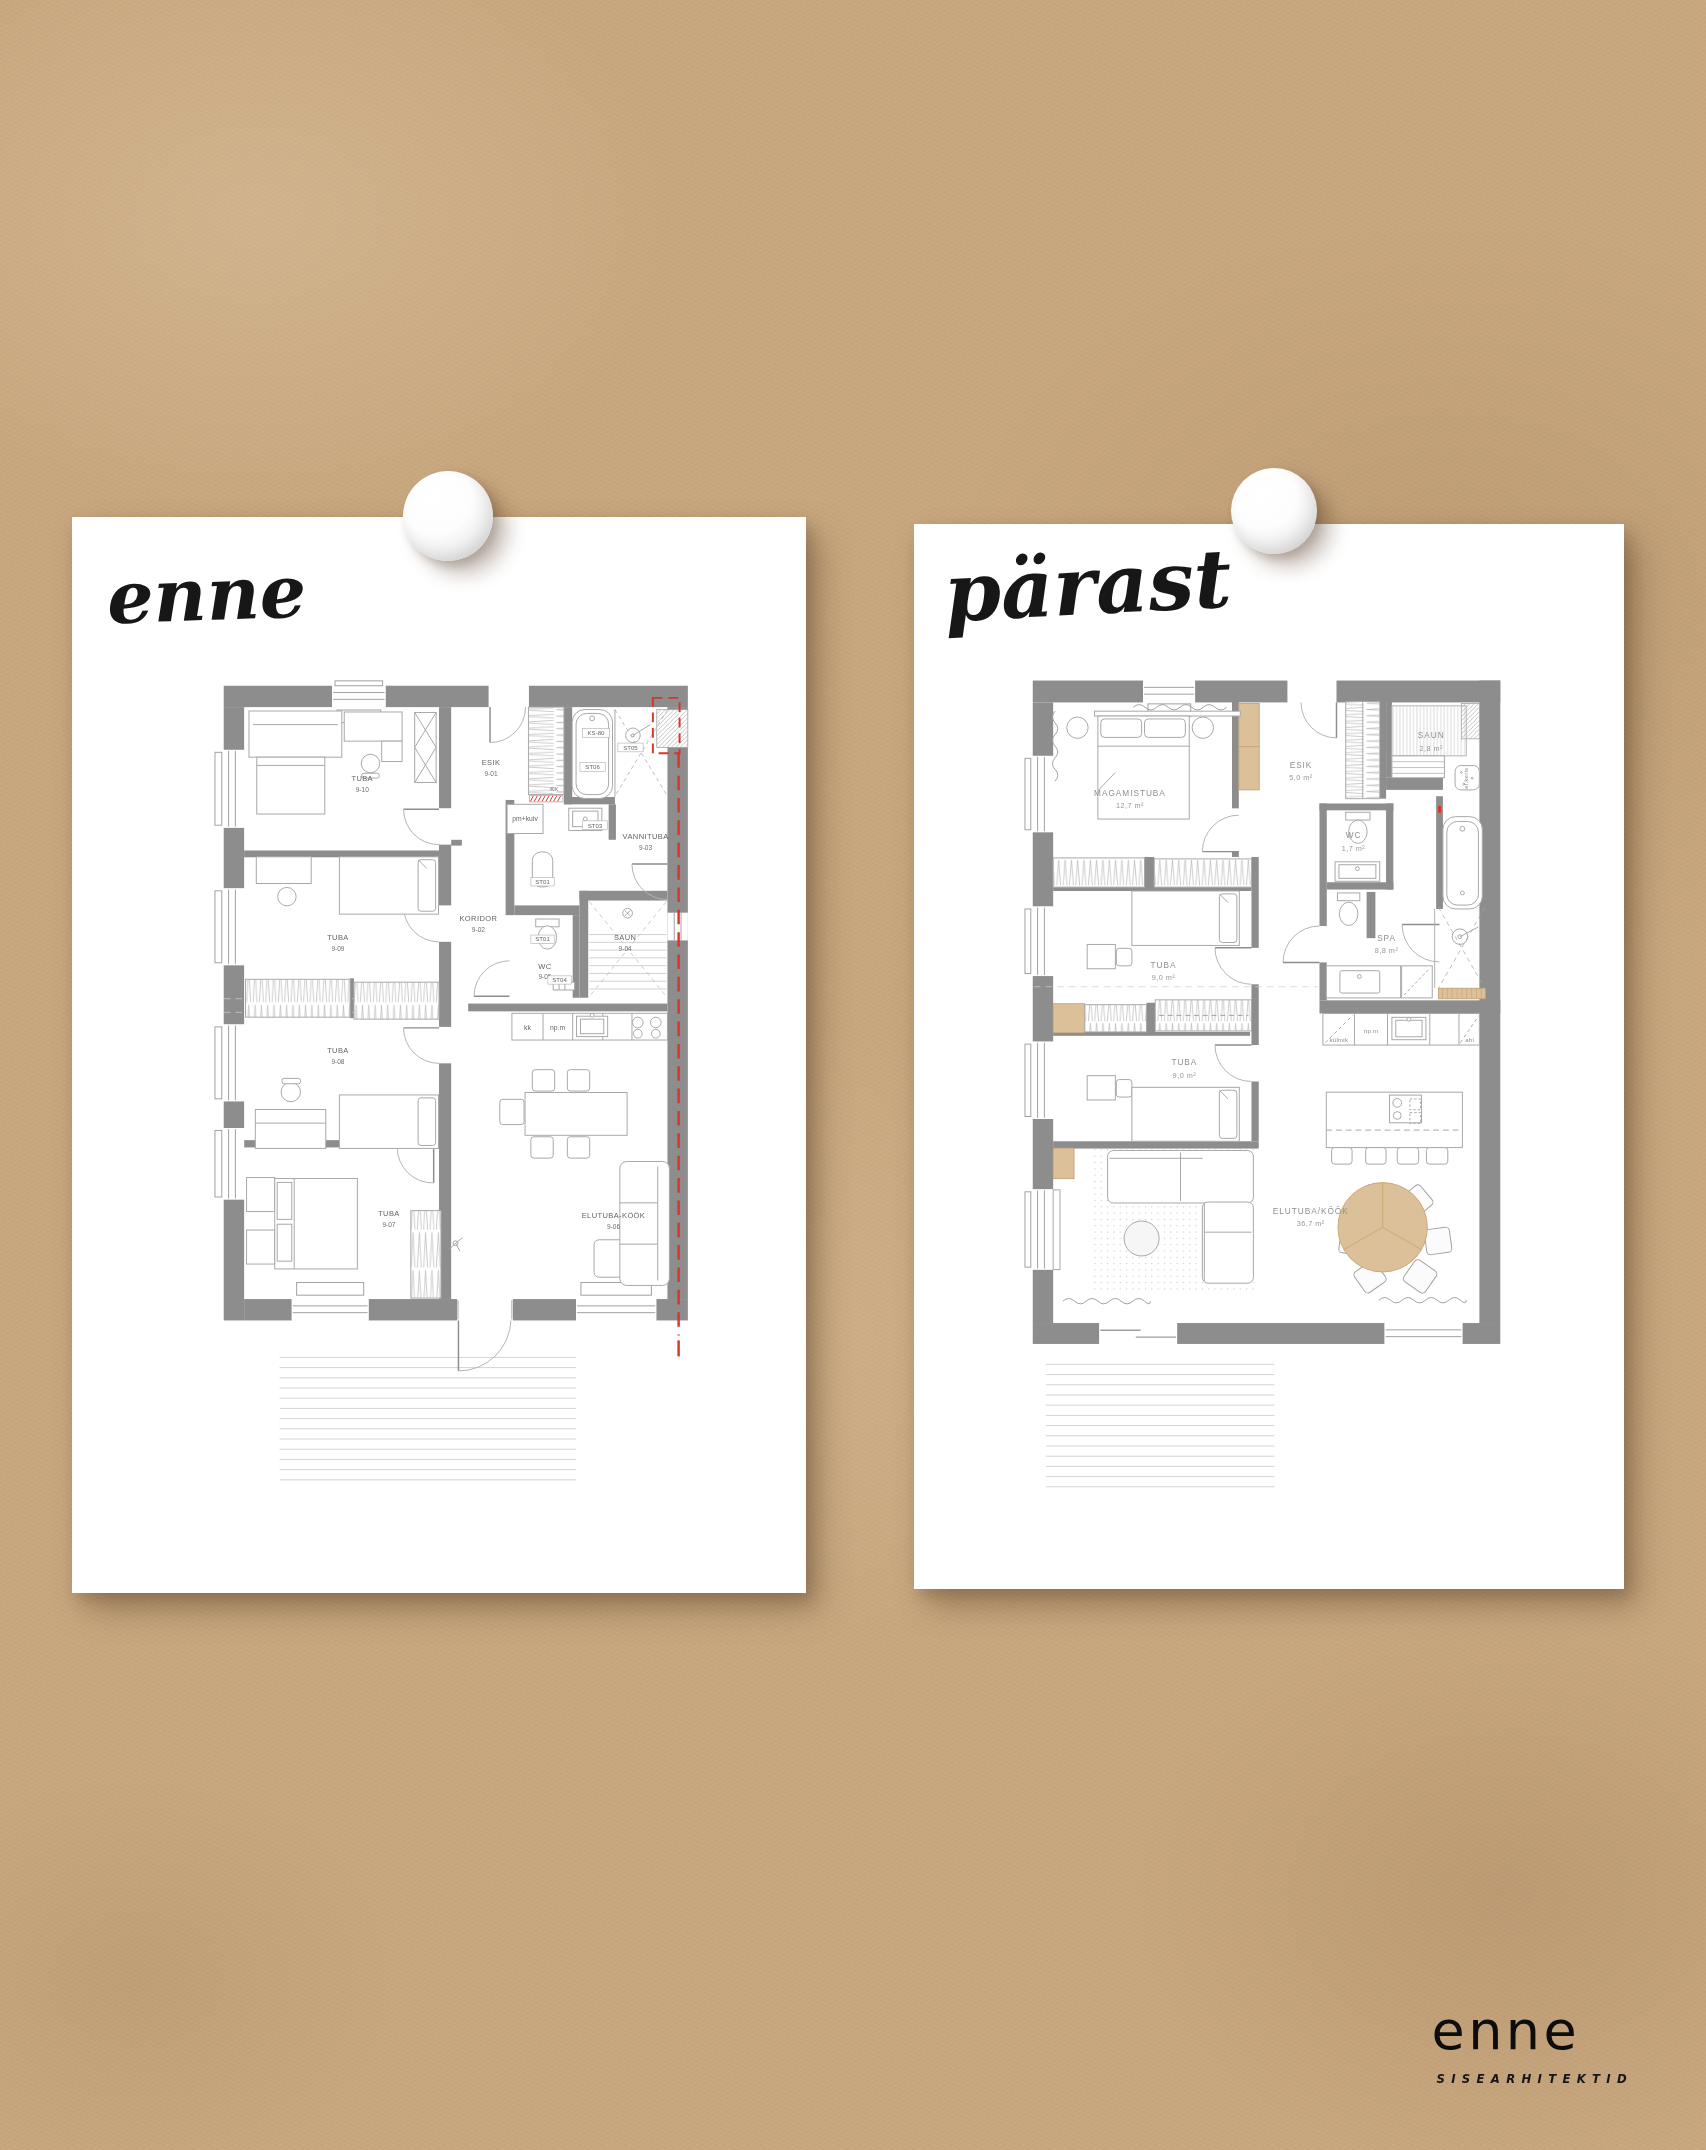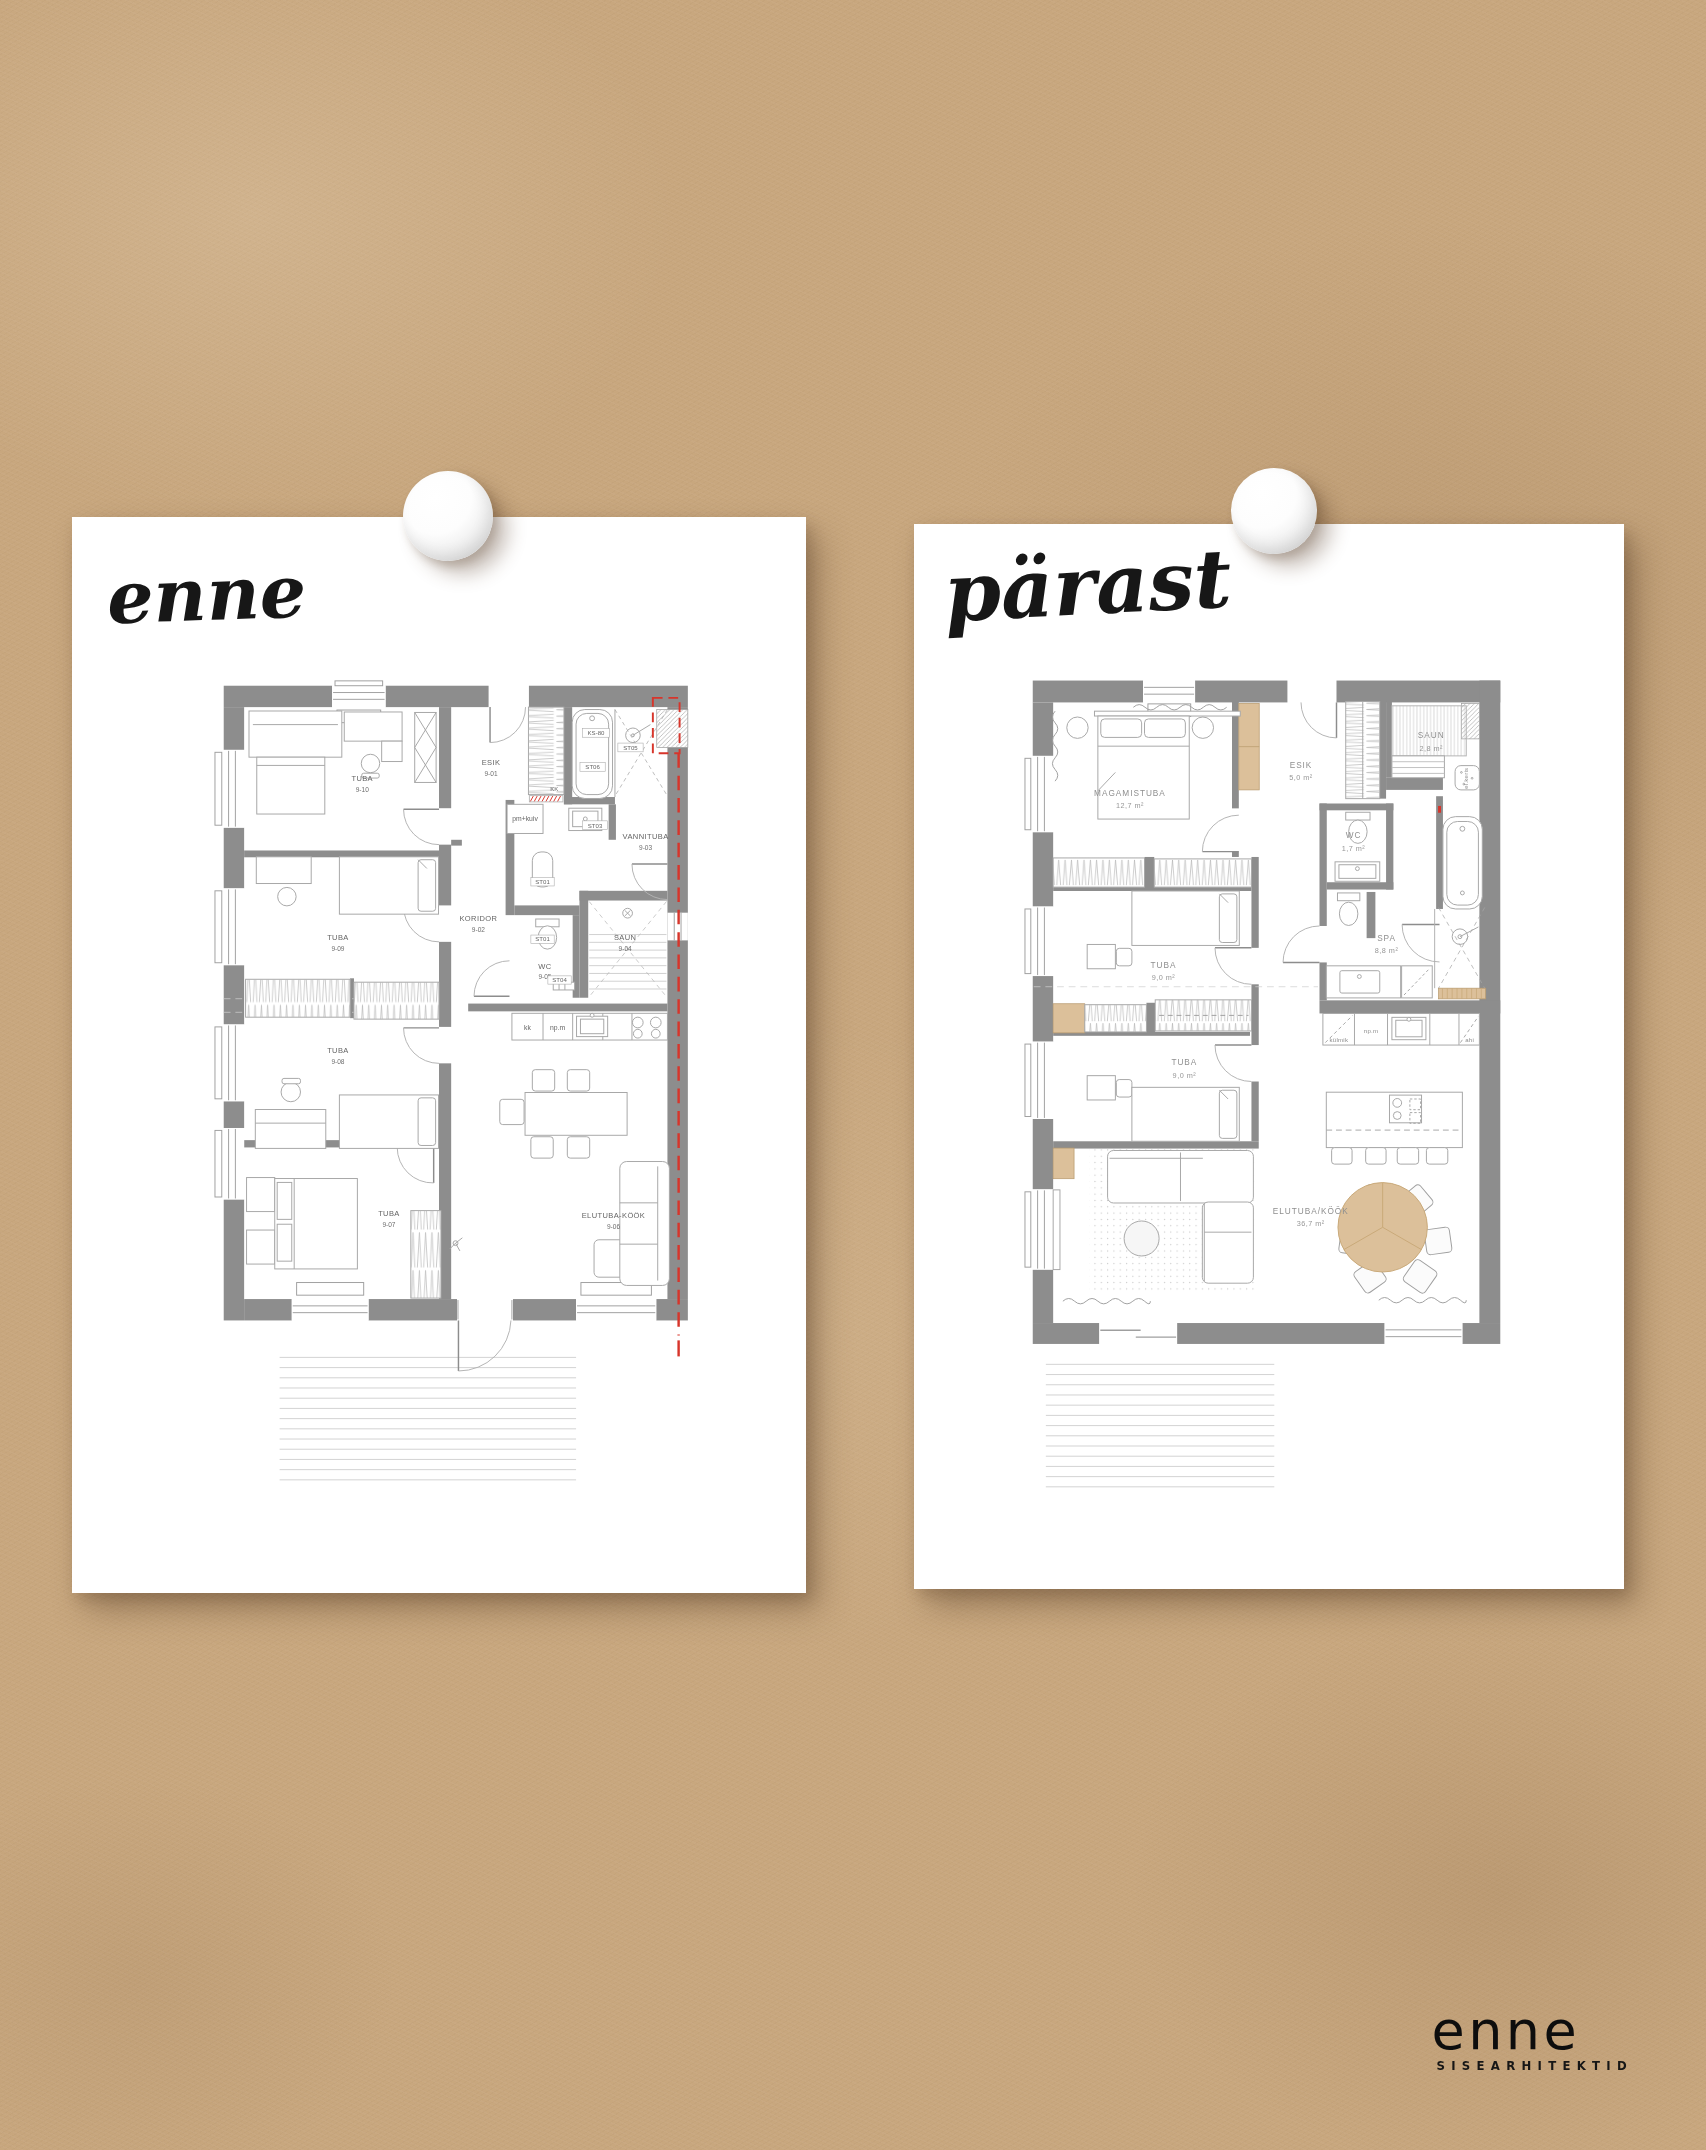--- a/index.html
+++ b/index.html
@@ -27,21 +27,21 @@
     box-shadow:14.6px 12.6px 19.5px rgba(86,58,36,.33), 3.9px 4.9px 8.8px rgba(86,58,36,.20), inset -4.9px -6.8px 12.6px rgba(0,0,0,.07);}
   #pin-left{left:403px;top:471px;width:90px;height:90px;}
   #pin-right{left:1231px;top:468px;width:86px;height:86px;}
   .plan{position:absolute;}
   #plan-left{left:142px;top:145px;width:486px;height:827px;}
   #plan-right{left:110px;top:144px;width:486px;height:827px;}
   .logo{position:absolute;right:74px;top:2007px;color:#0d0d0d;}
   .logo .brand{font-family:"DejaVu Sans",sans-serif;font-weight:400;font-size:54px;
     letter-spacing:3.4px;line-height:.9;}
   .logo .tagline{font-family:"DejaVu Sans",sans-serif;font-weight:700;font-size:11.7px;
-    letter-spacing:6.3px;margin-top:3px;padding-left:4.9px;color:#161616;}
+    letter-spacing:6.3px;margin-top:16px;padding-left:4.9px;color:#161616;font-style:italic;}
   text{font-family:"Liberation Sans",sans-serif;}
   .rlab{font-size:15.5px;fill:#646464;letter-spacing:.8px;}
   .rcode{font-size:13.5px;fill:#6e6e6e;}
   .flab{font-size:12.5px;fill:#666;}
   .rrlab{font-size:17px;fill:#8f8f8f;letter-spacing:2px;}
   .rrarea{font-size:15px;fill:#979797;letter-spacing:1px;}
   .rflab{font-size:12.5px;fill:#8d8d8d;letter-spacing:.5px;}
 </style>
 </head>
 <body>

